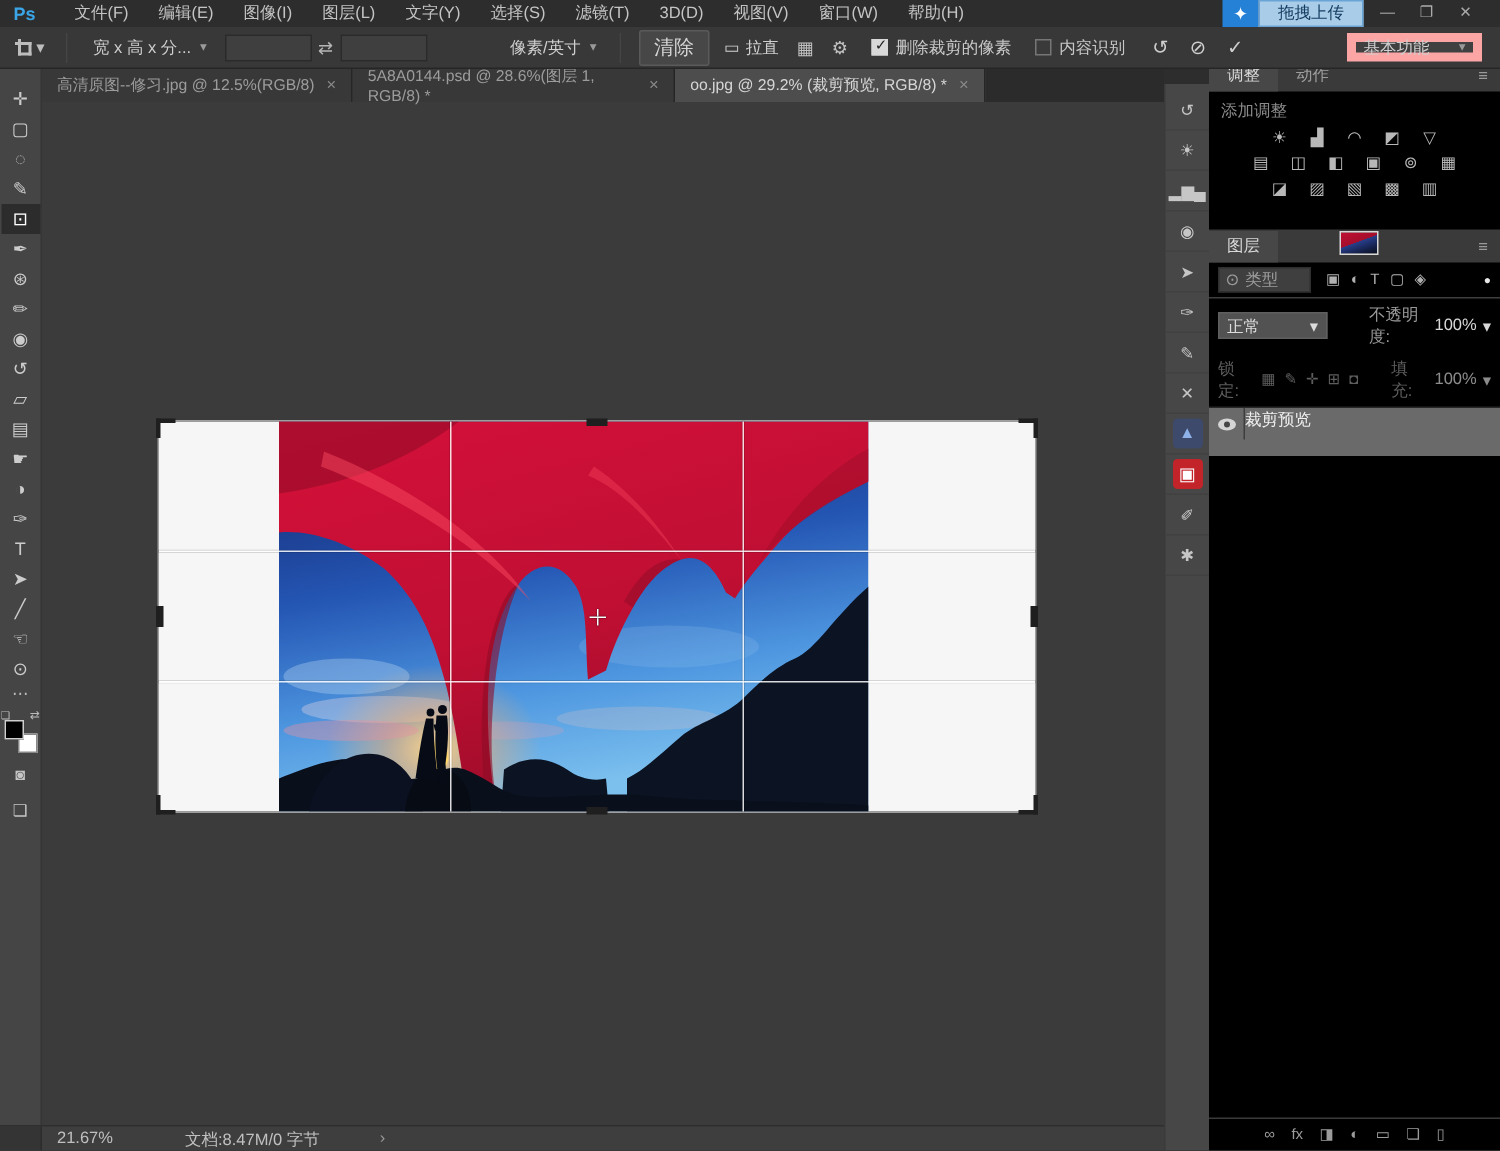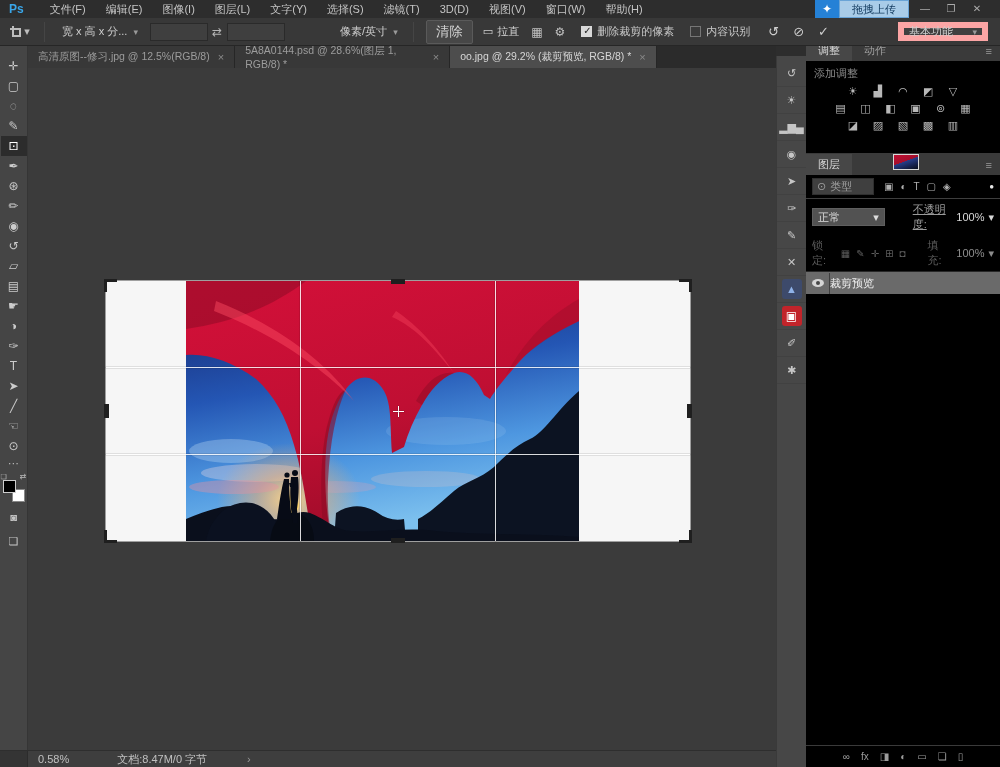--- a/index.html
+++ b/index.html
@@ -97,26 +97,26 @@
   .adj-row { display:flex; justify-content:center; gap:9px; margin:4px 0; }
   .adj-icon { color:#b8b8b8; font-size:11px; width:16px; text-align:center; }
 
   .layers-panel { flex:1; display:flex; flex-direction:column; position:relative; }
   .lp-row { display:flex; align-items:center; padding:3px 6px; gap:4px; }
   .lp-filter { border-bottom:1px solid #3e3e3e; }
   .filter-dd { background:#3f3f3f; border:1px solid #2f2f2f; height:17px; width:62px; padding:0 4px; display:flex; align-items:center; gap:4px; color:#9e9e9e; }
   .filter-icons { display:flex; gap:7px; margin-left:6px; color:#b0b0b0; font-size:10px; }
   .filter-toggle { margin-left:auto; color:#e8e8e8; font-size:8px; }
   .blend-dd { background:#525252; border:1px solid #5f5f5f; height:18px; width:84px; padding:0 5px; display:flex; align-items:center; justify-content:space-between; color:#dcdcdc; }
-  .opacity-label { color:#9a9a9a; margin-left:24px;text-decoration:underline; }
+  .opacity-label { color:#9a9a9a; margin-left:24px; }
   .opacity-value { color:#d8d8d8; display:flex; gap:4px; align-items:center; }
   .lp-lock { color:#8f8f8f; opacity:0.65; border-bottom:1px solid #3e3e3e; }
   .lock-icons { display:flex; gap:6px; font-size:10px; }
   .fill-label { margin-left:18px; }
-  .layer-row { display:flex; align-items:center; height:22px; gap:0; }
+  .layer-row { display:flex; align-items:flex-start; height:32px; gap:0; }
   .layer-row.selected { background:#6a6a6a; }
   .eye-cell { width:24px; height:21px; display:flex; align-items:center; justify-content:center; border-right:1px solid #3e3e3e; }
   .eye { width:12px; height:8px; background:#d5d5d5; border-radius:50%; position:relative; display:inline-block; }
   .eye::after { content:""; position:absolute; left:4px; top:2px; width:4px; height:4px; background:#474747; border-radius:50%; }
   .thumb { width:26px; height:16px; margin:0 7px; border:1px solid #d8d8d8; background:#888; }
   .thumb.photo { background:linear-gradient(160deg,#c01033 0%,#a50e2c 45%,#273e8a 46%,#16224e 75%,#0a0f1d 100%); }
   .thumb.white { width:15px; height:15px; background:#ffffff; margin:0 12px 0 12px; }
   .layer-name { color:#d8d8d8; }
   .layer-row.selected .layer-name { color:#efefef; }
   .layers-fill { flex:1; }
@@ -490,18 +490,18 @@
           <span>◐</span>
           <span>▭</span>
           <span>❏</span>
           <span>▯</span>
         </div>
     </div>
   </div>
 
   <div class="statusbar">
     <span class="status-corner"></span>
-    <span class="status-zoom">0.58%</span>
+    <span class="status-zoom">21.67%</span>
     <span class="status-doc">文档:8.47M/0 字节</span>
     <span class="status-chevron">›</span>
   </div>
 
 </div>
 
 </body></html>

